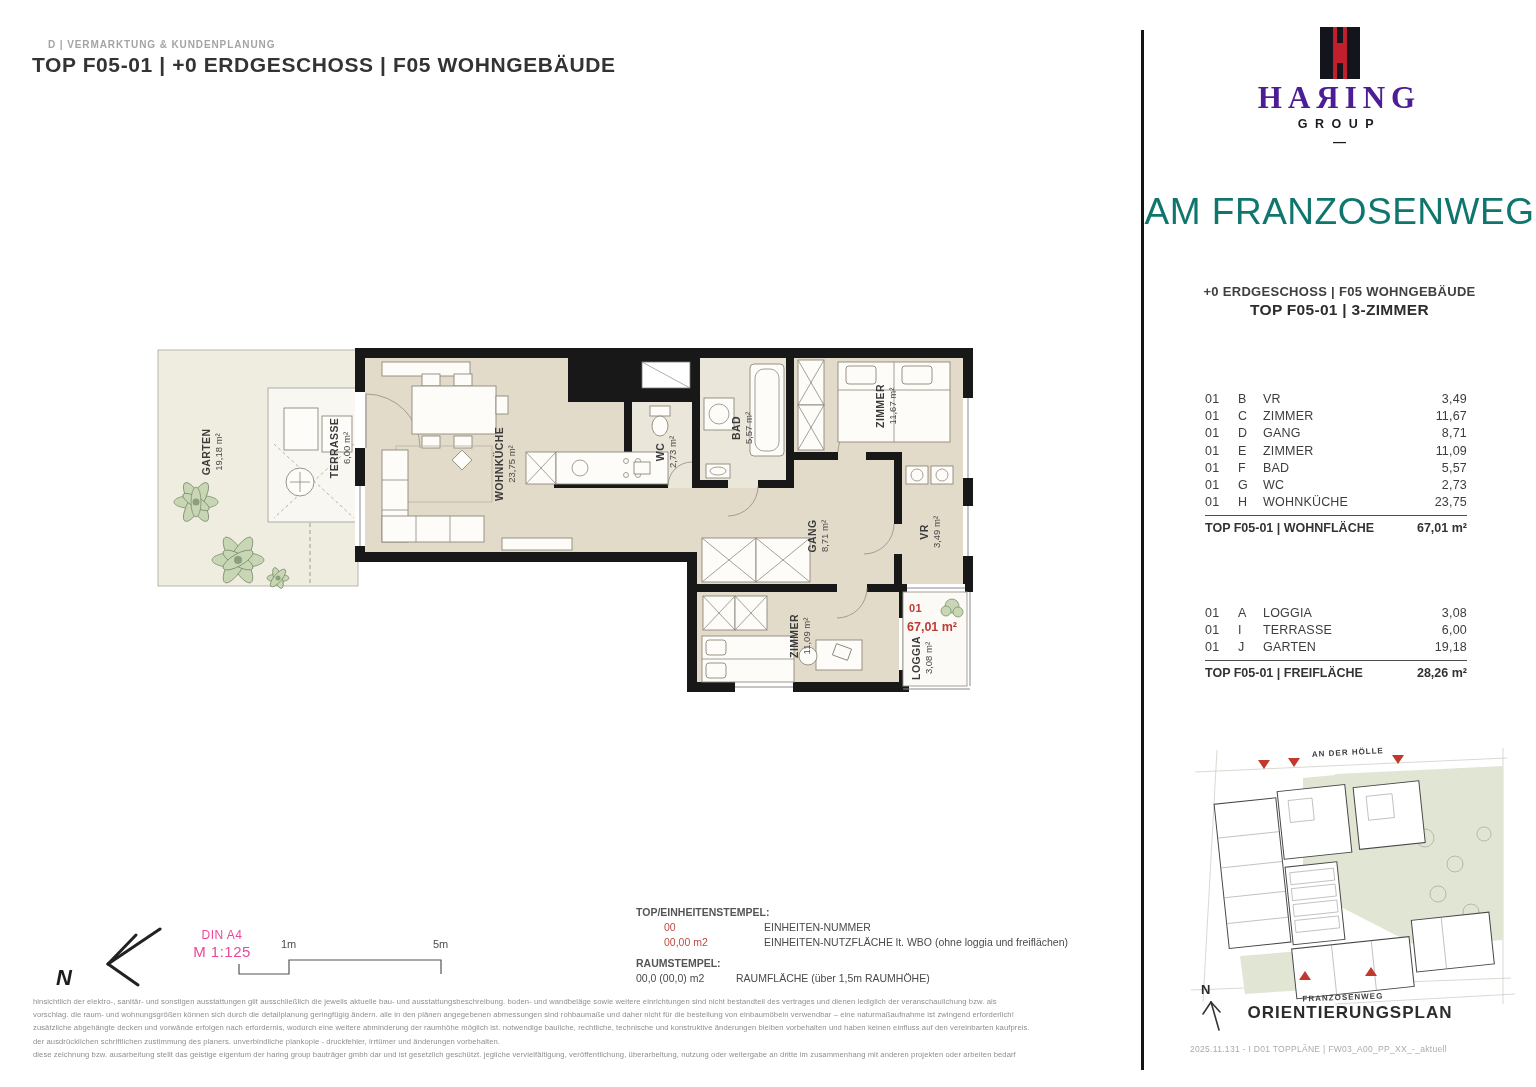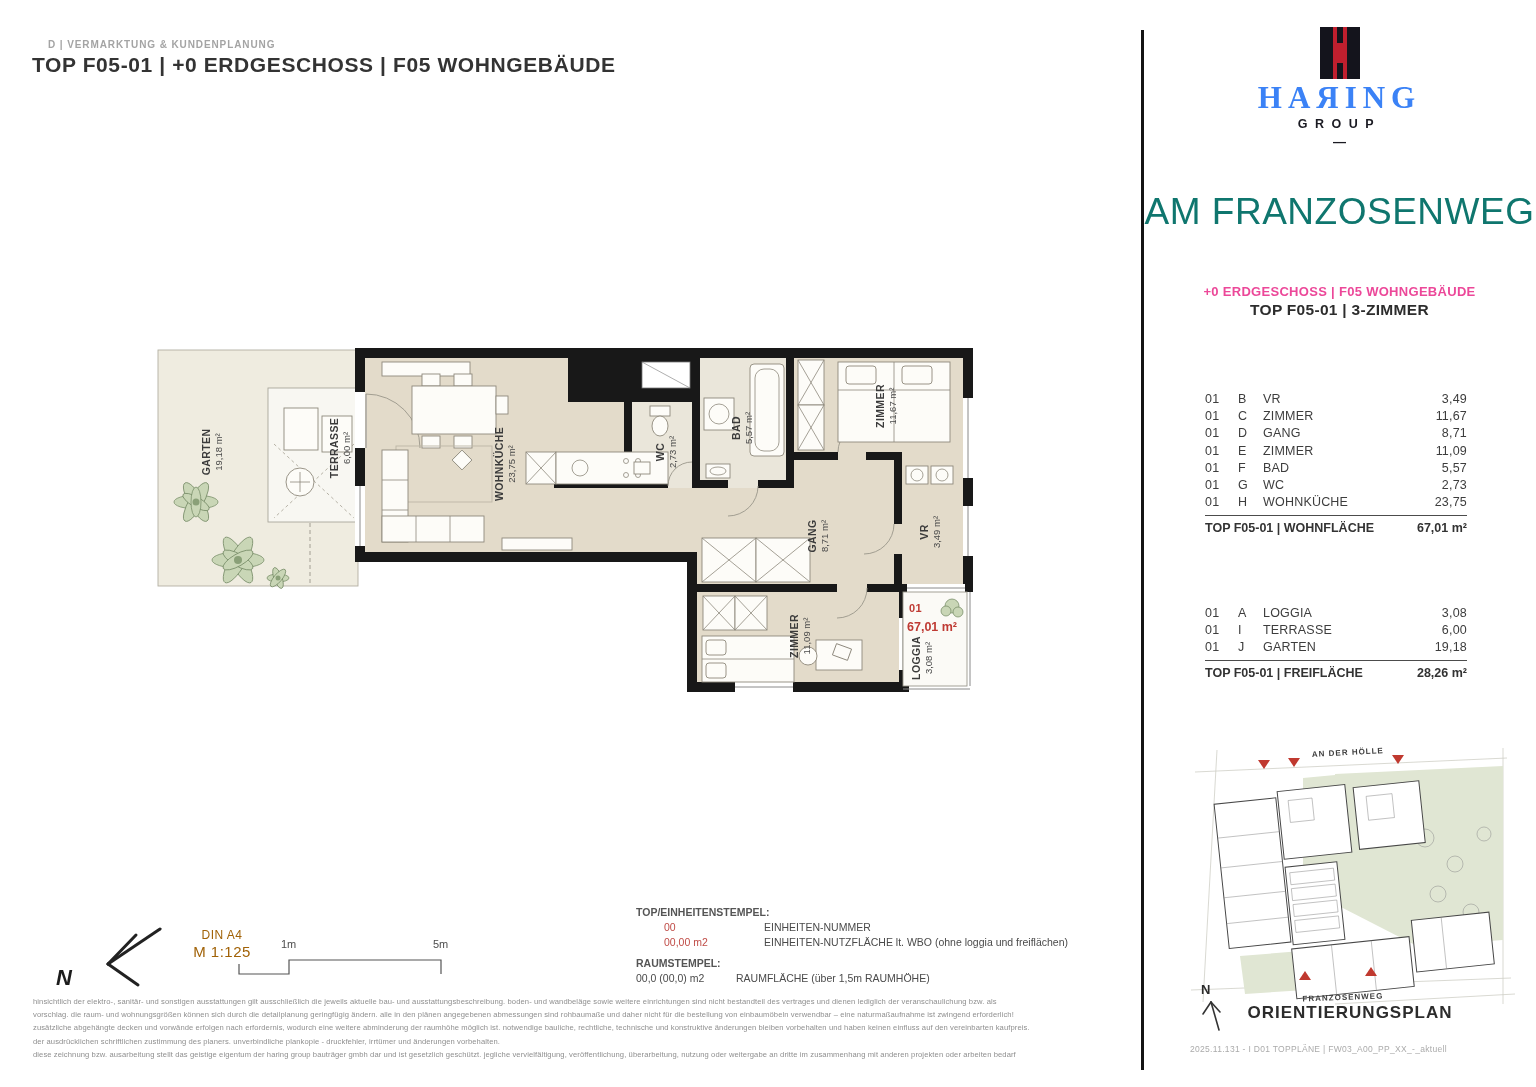--- a/index.html
+++ b/index.html
@@ -9,46 +9,46 @@
 
   
   .eyebrow{left:48px;top:39px;font-size:10px;font-weight:600;letter-spacing:.9px;color:#a4a4a4;}
   .sheet-title{left:32px;top:53px;font-size:21px;font-weight:700;letter-spacing:.6px;color:#333;}
 
   
   .divider{left:1141px;top:30px;width:3px;height:1040px;background:#141414;}
 
   
   .panel-center{left:1143px;width:393px;text-align:center;}
-  .brand-name{top:80px;font-family:"Liberation Serif",serif;font-size:31px;font-weight:700;letter-spacing:6px;color:#3b82f6;}
+  .brand-name{top:80px;font-family:"Liberation Serif",serif;font-size:31px;font-weight:700;letter-spacing:6px;color:#4c1d95;}
   .brand-group{top:117px;font-size:12.5px;font-weight:700;letter-spacing:7.5px;color:#1a1a22;}
   .brand-dash{top:134px;font-size:13px;font-weight:700;color:#1a1a22;}
   .project-name{top:191px;font-size:37px;font-weight:400;letter-spacing:.5px;color:#0f766e;}
   .project-address{top:243px;font-size:16.5px;font-weight:600;color:#2b2b2b;}
-  .project-floor{top:284px;font-size:13px;font-weight:700;letter-spacing:.3px;color:#ec4899;}
+  .project-floor{top:284px;font-size:13px;font-weight:700;letter-spacing:.3px;color:#404040;}
   .project-unit{top:301px;font-size:15.5px;font-weight:700;letter-spacing:.3px;color:#2d2d2d;}
 
   
   .table{left:1205px;width:262px;}
   .table-1{top:390px;} .table-2{top:604px;}
   .trow{display:flex;height:17.3px;align-items:center;font-size:12.5px;color:#3d3d3d;letter-spacing:.2px;}
   .c-unit{width:33px;} .c-key{width:25px;} .c-room{flex:1;} .c-area{width:56px;text-align:right;}
   .trule{border-top:1.6px solid #4c4c4c;margin-top:4px;}
   .ttotal{display:flex;padding-top:5px;font-size:12.5px;font-weight:700;color:#333;}
   .ttotal .tlab{flex:1;} .ttotal .tval{width:70px;text-align:right;}
 
   
   .legend{left:636px;top:893px;width:440px;font-size:10.5px;color:#4a4a4a;line-height:15px;}
   .legend .lrow{display:flex;}
   .legend .lsample{width:100px;}
   .legend .lhead{font-weight:600;color:#555;margin-top:6px;}
   .legend .red{color:#bf4a45;margin-left:28px;}
 
   
-  .scale-txt{left:183px;top:928px;width:78px;text-align:center;color:#a16207;}
+  .scale-txt{left:183px;top:928px;width:78px;text-align:center;color:#ec4899;}
   .scale-din{font-size:12px;letter-spacing:.5px;}
   .scale-m{font-size:15px;letter-spacing:.5px;margin-top:1px;}
 
   
   .disclaimer{left:33px;top:995px;width:1102px;font-size:7.6px;line-height:13.2px;color:#8f8f8f;letter-spacing:.1px;}
 
   
   .orient-title{left:1185px;top:1003px;width:330px;text-align:center;font-size:17px;font-weight:700;letter-spacing:1px;color:#2c2c2c;}
   .orient-footer{left:1190px;top:1044px;font-size:8.5px;color:#ababab;letter-spacing:.3px;}
 

